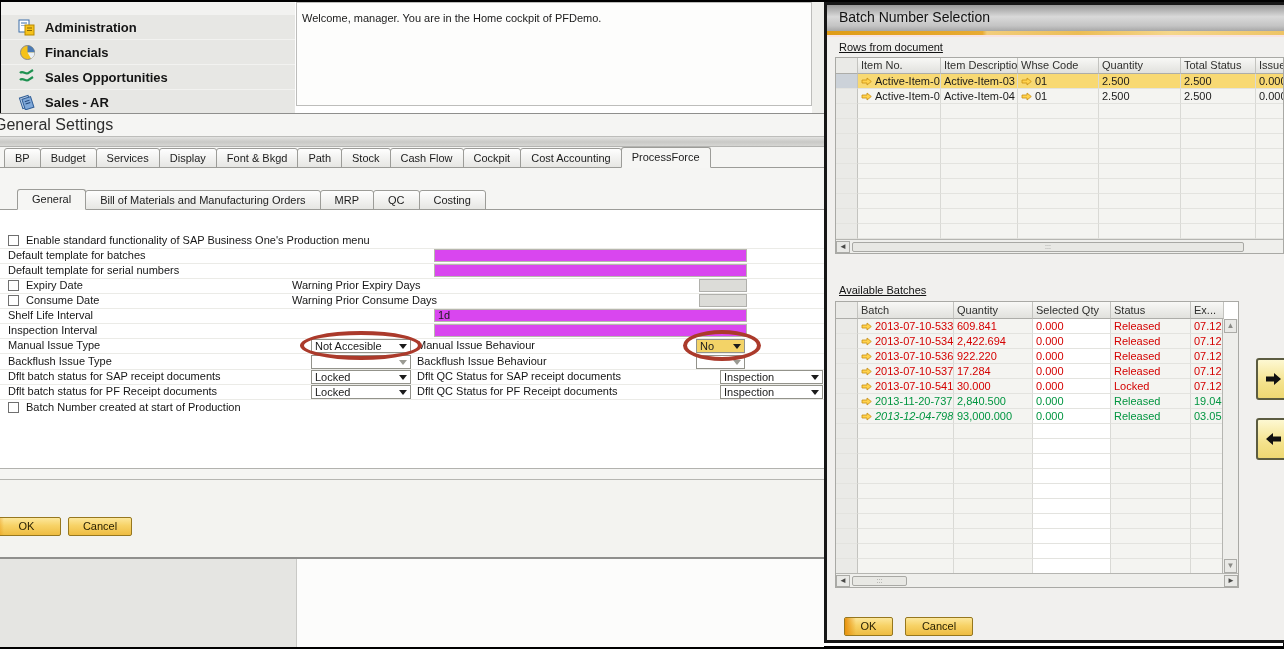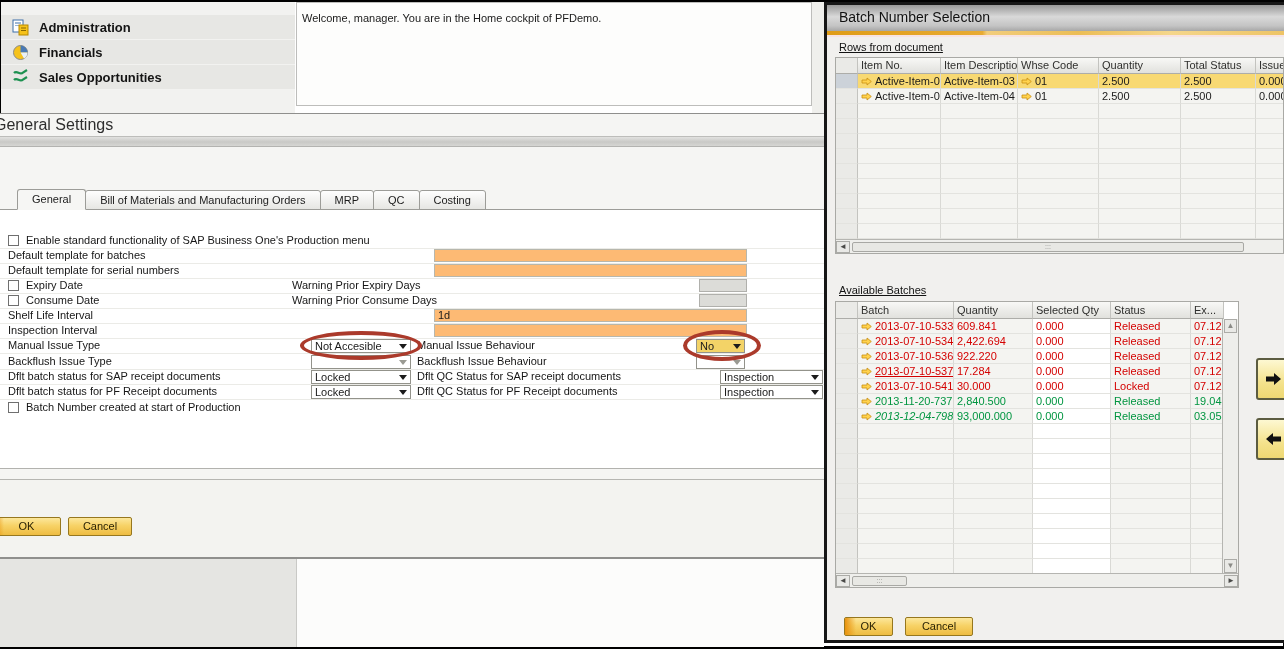--- a/index.html
+++ b/index.html
@@ -1,21 +1,21 @@
 <!DOCTYPE html>
 <html><head>
 <meta charset="utf-8">
 <style>
   html,body{margin:0;padding:0;}
   .screen{position:relative;width:1284px;height:649px;background:#fff;overflow:hidden;
           font-family:"Liberation Sans",sans-serif;color:#1a1a1a;}
   .edge{position:absolute;background:#000;}
   
   .sidebar{position:absolute;left:1px;top:2px;width:294px;height:111px;background:#f2f2f0;overflow:hidden;}
-  .side-item{display:flex;align-items:center;height:24px;margin-top:1px;background:#e7e7e4;padding-left:11px;cursor:pointer;}
+  .side-item{display:flex;align-items:center;height:24px;margin-top:1px;background:#e7e7e4;padding-left:17px;cursor:pointer;text-align:right;}
   .side-icon{width:18px;height:17px;margin-right:9px;display:inline-block;}
   .side-label{font-size:13px;font-weight:bold;color:#141414;}
   
   .welcome{position:absolute;left:296px;top:2px;width:516px;height:104px;background:#fdfdfc;border:1px solid #bdbdbb;box-sizing:border-box;}
   .welcome-text{position:absolute;left:5px;top:9px;font-size:11px;}
   .gap-strip{position:absolute;left:812px;top:2px;width:12px;height:111px;background:#efefec;}
   
   .gswin{position:absolute;left:0;top:113px;width:825px;height:443px;background:#f5f5f3;
          border-top:1px solid #8f8f8d;border-bottom:2px solid #8f8f8d;box-sizing:content-box;}
   .gs-title{position:absolute;left:-6px;top:2px;font-size:16px;color:#2e2e2e;}
@@ -26,21 +26,21 @@
   .tabbar-sub{top:76px;height:20px;padding-left:17px;}
   .tab{position:relative;height:18px;line-height:18px;padding:0 10px;font-size:11px;white-space:nowrap;
        background:linear-gradient(180deg,#fefefe,#e6e6e3);border:1px solid #9c9c98;border-radius:3px 3px 0 0;
        margin-right:-1px;margin-bottom:-1px;cursor:pointer;color:#1c1c1c;}
   .tab.active{background:#f6f6f4;border-bottom:1px solid #f6f6f4;height:19px;line-height:19px;z-index:2;}
   .tabbar-sub .tab{padding:0 14px;}
   .gs-content{position:absolute;left:0;top:96px;width:825px;height:258px;background:#fff;border-bottom:1px solid #b2b2ae;box-sizing:content-box;}
   .frow{position:absolute;left:0;width:824px;height:15px;border-bottom:1px solid #ebebe7;}
   .flabel{position:absolute;font-size:11px;line-height:15px;white-space:nowrap;color:#161616;}
   .cb{position:absolute;width:11px;height:11px;top:2px;background:#fff;border:1px solid #6f6f6f;box-sizing:border-box;cursor:pointer;}
-  .tf{position:absolute;top:1px;height:13px;background:#fdba74;border:1px solid #b7b7ad;font-size:11px;line-height:11px;padding:0 3px;box-sizing:border-box;cursor:text;}
+  .tf{position:absolute;top:1px;height:13px;background:#d946ef;border:1px solid #b7b7ad;font-size:11px;line-height:11px;padding:0 3px;box-sizing:border-box;cursor:text;}
   .tf.gray{background:#dcdcd8;border-color:#b0b0ac;cursor:default;}
   .dd{position:absolute;top:1px;height:14px;background:#fff;border:1px solid #93938b;font-size:11px;line-height:12px;
       padding:0 13px 0 3px;white-space:nowrap;overflow:hidden;box-sizing:border-box;cursor:pointer;}
   .dd::after{content:"";position:absolute;right:3px;top:4px;border-left:4px solid transparent;border-right:4px solid transparent;border-top:5px solid #1b1b1b;}
   .dd.dim::after{border-top-color:#9a9a92;}
   .dd.yellow{background:#f3d367;}
   .pos-llabel{left:8px;} .pos-cblabel{left:26px;} .pos-midlabel{left:292px;} .pos-rlabel{left:417px;}
   .pos-longtf{left:434px;width:313px;} .pos-graytf{left:699px;width:48px;}
   .pos-middd{left:311px;width:100px;} .pos-bhdd{left:696px;width:49px;} .pos-qcdd{left:720px;width:103px;}
   .circle{position:absolute;border:4px solid #ab3a2b;border-radius:50%;box-sizing:border-box;}
@@ -118,33 +118,57 @@
           </svg></span>
         <span class="side-label">Financials</span>
       </div>
       <div class="side-item">
         <span class="side-icon"><svg width="18" height="15" viewBox="0 0 18 15">
             <path d="M2 4 C5 0.5 8 7 11 3.5 L15 1" fill="none" stroke="#1d9150" stroke-width="2.2"></path>
             <path d="M2 11 C5 7.5 8 14 11 10.5 L15 8" fill="none" stroke="#1d9150" stroke-width="2.2"></path>
           </svg></span>
         <span class="side-label">Sales Opportunities</span>
       </div>
+      <div class="side-item">
+        <span class="side-icon"><svg width="18" height="16" viewBox="0 0 18 16">
+            <g transform="rotate(-18 9 8)">
+              <rect x="3" y="2" width="9" height="11" fill="#bcd0e8" stroke="#2f5d96"></rect>
+              <rect x="5" y="4" width="9" height="11" fill="#7fa8d9" stroke="#2f5d96"></rect>
+              <line x1="7" y1="7" x2="12" y2="7" stroke="#23477a"></line>
+              <line x1="7" y1="9.5" x2="12" y2="9.5" stroke="#23477a"></line>
+            </g>
+          </svg></span>
+        <span class="side-label">Sales - AR</span>
+      </div>
     </div>
 
   <div class="welcome">
     <div class="welcome-text">Welcome, manager. You are in the Home cockpit of PFDemo.</div>
   </div>
   <div class="gap-strip"></div>
 
   <div class="desk-l"></div>
   <div class="desk-r"></div>
 
   <div class="gswin">
     <div class="gs-title">General Settings</div>
     <div class="gs-bar"></div>
+    <div class="tabbar tabbar-main">
+        <div class="tab">BP</div>
+        <div class="tab">Budget</div>
+        <div class="tab">Services</div>
+        <div class="tab">Display</div>
+        <div class="tab">Font &amp; Bkgd</div>
+        <div class="tab">Path</div>
+        <div class="tab">Stock</div>
+        <div class="tab">Cash Flow</div>
+        <div class="tab">Cockpit</div>
+        <div class="tab">Cost Accounting</div>
+        <div class="tab active">ProcessForce</div>
+      </div>
     <div class="tabbar tabbar-sub">
         <div class="tab active">General</div>
         <div class="tab">Bill of Materials and Manufacturing Orders</div>
         <div class="tab">MRP</div>
         <div class="tab">QC</div>
         <div class="tab">Costing</div>
       </div>
 
     <div class="gs-content">
       <div class="frow" style="top:23px;">
@@ -382,21 +406,21 @@
           <div class="tcell red" style="width: 96px;"><span class="larrow"><svg width="11" height="9" viewBox="0 0 11 9">
                 <path d="M1 3h5V1l4.3 3.5L6 8V6H1z" fill="#ffd24d" stroke="#c98f12" stroke-width="0.8"></path>
               </svg></span>2013-07-10-536</div>
           <div class="tcell red" style="width: 79px;">922.220</div>
           <div class="tcell red white" style="width: 78px;">0.000</div>
           <div class="tcell red" style="width: 80px;">Released</div>
           <div class="tcell red" style="width: 33px;">07.12.</div>
         </div>
         <div class="trow">
           <div class="tcell sel" style="width: 22px;"></div>
-          <div class="tcell red" style="width: 96px; text-decoration: underline;"><span class="larrow"><svg width="11" height="9" viewBox="0 0 11 9">
+          <div class="tcell red" style="width: 96px;"><span class="larrow"><svg width="11" height="9" viewBox="0 0 11 9">
                 <path d="M1 3h5V1l4.3 3.5L6 8V6H1z" fill="#ffd24d" stroke="#c98f12" stroke-width="0.8"></path>
               </svg></span>2013-07-10-537</div>
           <div class="tcell red" style="width: 79px;">17.284</div>
           <div class="tcell red white" style="width: 78px;">0.000</div>
           <div class="tcell red" style="width: 80px;">Released</div>
           <div class="tcell red" style="width: 33px;">07.12.</div>
         </div>
         <div class="trow">
           <div class="tcell sel" style="width: 22px;"></div>
           <div class="tcell red" style="width: 96px;"><span class="larrow"><svg width="11" height="9" viewBox="0 0 11 9">

